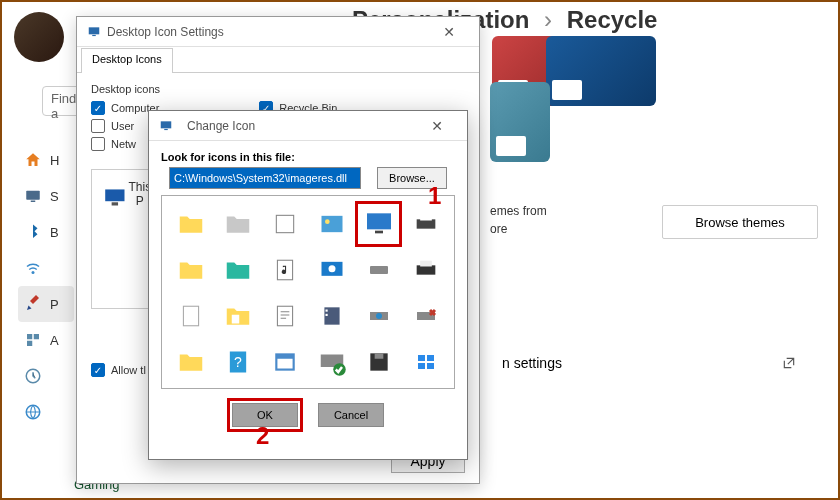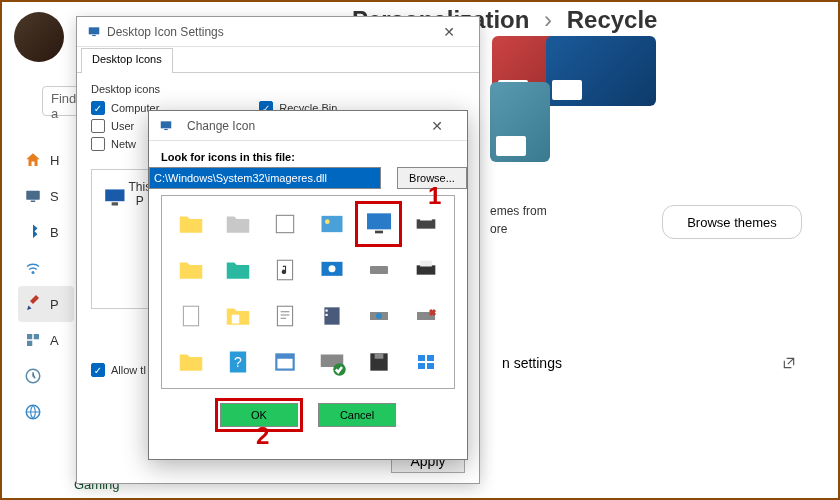--- a/index.html
+++ b/index.html
@@ -14,21 +14,21 @@
 .sidebar { position: absolute; top: 140px; left: 16px; width: 56px; }
 .sidebar-item { display: flex; align-items: center; height: 36px; padding: 0 6px; font-size: 13px; color: #333; cursor: pointer; border-radius: 4px; }
 .sidebar-item.active { background: #eaeaea; }
 .sb-ico { width: 18px; height: 18px; margin-right: 8px; }
 .theme-tile { position: absolute; width: 120px; height: 70px; border-radius: 6px; }
 .tile1 { top: 34px; left: 490px; background: linear-gradient(135deg, #c44, #822); }
 .tile2 { top: 34px; left: 544px; background: linear-gradient(135deg, #1a5a9a, #0d3a6a); width: 110px; }
 .tile3 { top: 80px; left: 488px; background: linear-gradient(135deg, #5a9ab0, #3a7a90); width: 60px; height: 80px; }
 .tile-thumb { position: absolute; bottom: 6px; left: 6px; width: 30px; height: 20px; background: #fff; border-radius: 2px; }
 .themes-text { position: absolute; top: 200px; left: 488px; font-size: 12px; color: #333; line-height: 1.5; }
-.browse-btn { position: absolute; top: 203px; left: 660px; width: 140px; height: 34px; border: 1px solid #ccc; border-radius: 12px; background: #fff; font-size: 13px; cursor: pointer; }
+.browse-btn { position: absolute; top: 203px; left: 660px; width: 156px; height: 34px; border: 1px solid #ccc; border-radius: 2px; background: #fff; font-size: 13px; cursor: pointer; }
 .related-item { position: absolute; left: 488px; right: 30px; height: 50px; display: flex; align-items: center; justify-content: space-between; font-size: 14px; padding: 0 12px; cursor: pointer; border-radius: 4px; }
 .rel1 { top: 336px; }
 .rel2 { top: 392px; }
 .rel-sub { font-size: 11px; color: #777; }
 .ext-icon { width: 14px; height: 14px; }
 
 
 .dlg-desktop { position: absolute; top: 14px; left: 74px; width: 404px; height: 468px; background: #fff; border: 1px solid #999; box-shadow: 0 4px 16px rgba(0,0,0,0.2); }
 .dlg-title { height: 30px; display: flex; align-items: center; padding: 0 10px; font-size: 12px; color: #555; border-bottom: 1px solid #e0e0e0; }
 .dlg-title .close { margin-left: auto; width: 40px; text-align: center; font-size: 14px; cursor: pointer; }
@@ -44,28 +44,28 @@
 .preview-item { display: flex; flex-direction: row; align-items: flex-start; font-size: 12px; text-align: center; width: 50px; }
 .preview-ico { width: 36px; height: 36px; margin-bottom: 4px; }
 .allow-row { margin-top: 24px; display: flex; align-items: center; gap: 6px; }
 .dlg-buttons { position: absolute; bottom: 10px; right: 14px; display: flex; gap: 8px; }
 .win-btn { width: 74px; height: 24px; border: 1px solid #aaa; background: #f0f0f0; font-size: 14px; cursor: pointer; }
 
 
 .dlg-change { position: absolute; top: 108px; left: 146px; width: 320px; height: 350px; background: #fff; border: 1px solid #777; box-shadow: 0 6px 24px rgba(0,0,0,0.3); }
 .dlg-change .dlg-title { background: #fff; }
 .ci-label { font-size: 11px; margin: 10px 12px 4px; font-weight: bold; }
-.ci-path-row { display: flex; gap: 16px; margin: 0 0; justify-content: center; }
+.ci-path-row { display: flex; gap: 16px; margin: 0 20px; justify-content: center; }
 .ci-path { flex: 1; height: 22px; border: 1px solid #888; background: #0067c0; color: #fff; font-size: 11px; padding: 0 4px; display: flex; align-items: center; overflow: hidden; white-space: nowrap; }
 .ci-browse { width: 70px; height: 22px; border: 1px solid #888; background: #f0f0f0; font-size: 11px; cursor: pointer; }
 .icon-grid { margin: 6px 12px; border: 1px solid #aaa; height: 194px; padding: 6px; display: grid; grid-template-columns: repeat(6, 1fr); grid-auto-rows: 44px; gap: 2px; overflow: hidden; }
 .grid-ico { display: flex; align-items: center; justify-content: center; cursor: pointer; }
 .grid-ico.selected { outline: 3px solid #c00; outline-offset: -2px; }
 .ci-buttons { display: flex; justify-content: center; gap: 20px; margin-top: 14px; }
-.ci-ok { width: 78px; height: 24px; border: 1px solid #888; background: #22c55e; font-size: 11px; cursor: pointer; }
+.ci-ok { width: 66px; height: 24px; border: 1px solid #888; background: #a3a3a3; font-size: 11px; cursor: pointer; }
 .ok-highlight { outline: 3px solid #c00; outline-offset: 2px; }
 
 
 .callout { position: absolute; color: #c00; font-size: 24px; font-weight: 700; }
 .co1 { top: 180px; left: 426px; }
 .co2 { top: 420px; left: 254px; }
 
 .gaming-label { position: absolute; bottom: 6px; left: 72px; font-size: 13px; color: #14532d; }
 </style>
 </head>

